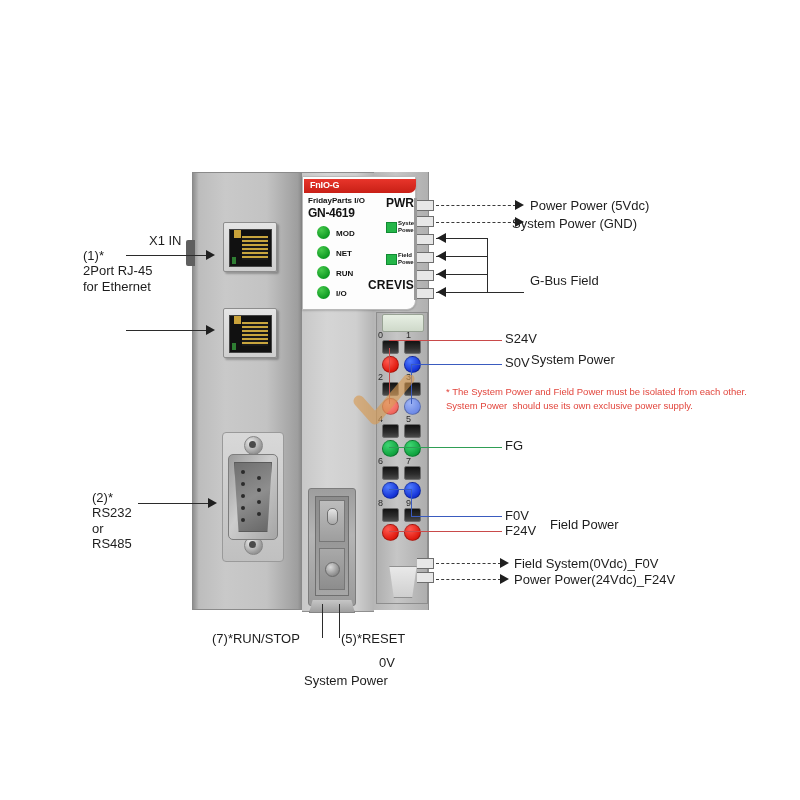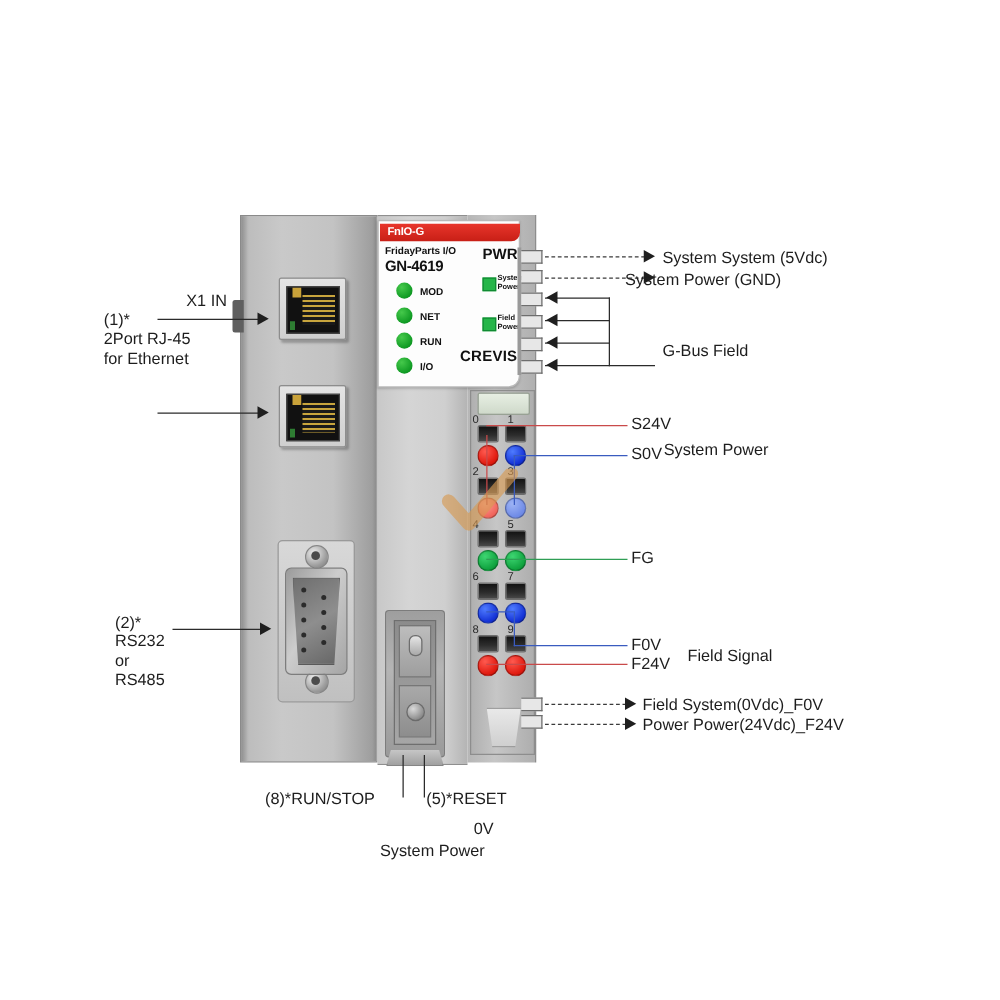--- a/index.html
+++ b/index.html
@@ -352,25 +352,25 @@
 
   <div class="txt t13" style="left:76px;top:490px">(2)*
 RS232
 or
 RS485</div>
   <div class="hline" style="left:122px;top:503px;width:72px"></div>
   <div class="arrow-r" style="left:192px;top:498px"></div>
 
   <div class="dline" style="left:420px;top:205px;width:80px"></div>
   <div class="arrow-r" style="left:499px;top:200px"></div>
-  <div class="txt t13" style="left:514px;top:198px">System System (5Vdc)</div>
+  <div class="txt t13" style="left:514px;top:198px">Power Power (5Vdc)</div>
 
   <div class="dline" style="left:420px;top:222px;width:80px"></div>
   <div class="arrow-r" style="left:499px;top:217px"></div>
-  <div class="txt t13" style="left:484px;top:216px">System Power (GND)</div>
+  <div class="txt t13" style="left:496px;top:216px">System Power (GND)</div>
 
   <div class="hline" style="left:420px;top:238px;width:52px"></div>
   <div class="arrow-l" style="left:421px;top:233px"></div>
   <div class="hline" style="left:420px;top:256px;width:52px"></div>
   <div class="arrow-l" style="left:421px;top:251px"></div>
   <div class="hline" style="left:420px;top:274px;width:52px"></div>
   <div class="arrow-l" style="left:421px;top:269px"></div>
   <div class="hline" style="left:420px;top:292px;width:88px"></div>
   <div class="arrow-l" style="left:421px;top:287px"></div>
   <div class="vline" style="left:471px;top:238px;height:55px"></div>
@@ -385,34 +385,36 @@
 
   <div class="cline-green" style="left:395px;top:447px;width:91px"></div>
   <div class="txt t13" style="left:489px;top:438px">FG</div>
 
   <div class="cline-blue" style="left:395px;top:516px;width:91px"></div>
   <div class="vline" style="left:395px;top:489px;height:28px;border-left-color:#3a5bbf"></div>
   <div class="txt t13" style="left:489px;top:508px">F0V</div>
 
   <div class="cline-red" style="left:395px;top:531px;width:91px"></div>
   <div class="txt t13" style="left:489px;top:523px">F24V</div>
-  <div class="txt t13" style="left:534px;top:517px">Field Signal</div>
+  <div class="txt t13" style="left:534px;top:517px">Field Power</div>
 
   <div class="dline" style="left:420px;top:563px;width:65px"></div>
   <div class="arrow-r" style="left:484px;top:558px"></div>
   <div class="txt t13" style="left:498px;top:556px">Field System(0Vdc)_F0V</div>
 
   <div class="dline" style="left:420px;top:579px;width:65px"></div>
   <div class="arrow-r" style="left:484px;top:574px"></div>
   <div class="txt t13" style="left:498px;top:572px">Power Power(24Vdc)_F24V</div>
 
+  <div class="note-red" style="left:430px;top:385px">* The System Power and Field Power must be isolated from each other.</div>
+  <div class="note-red" style="left:430px;top:399px">System Power  should use its own exclusive power supply.</div>
 
   <div class="vline" style="left:306px;top:604px;height:34px"></div>
   <div class="vline" style="left:323px;top:604px;height:34px"></div>
-  <div class="txt t13" style="left:196px;top:631px">(8)*RUN/STOP</div>
+  <div class="txt t13" style="left:196px;top:631px">(7)*RUN/STOP</div>
   <div class="txt t13" style="left:325px;top:631px">(5)*RESET</div>
   <div class="txt t13" style="left:363px;top:655px">0V</div>
   <div class="txt t13" style="left:288px;top:673px">System Power</div>
 
   <div class="wm">
     <svg class="wm-check" viewBox="0 0 62 52">
       <path d="M6 26 L22 44 L56 4" fill="none" stroke="#d79a52" stroke-width="11" stroke-linecap="round" stroke-linejoin="round" opacity="0.85"></path>
     </svg>
   </div>
 

